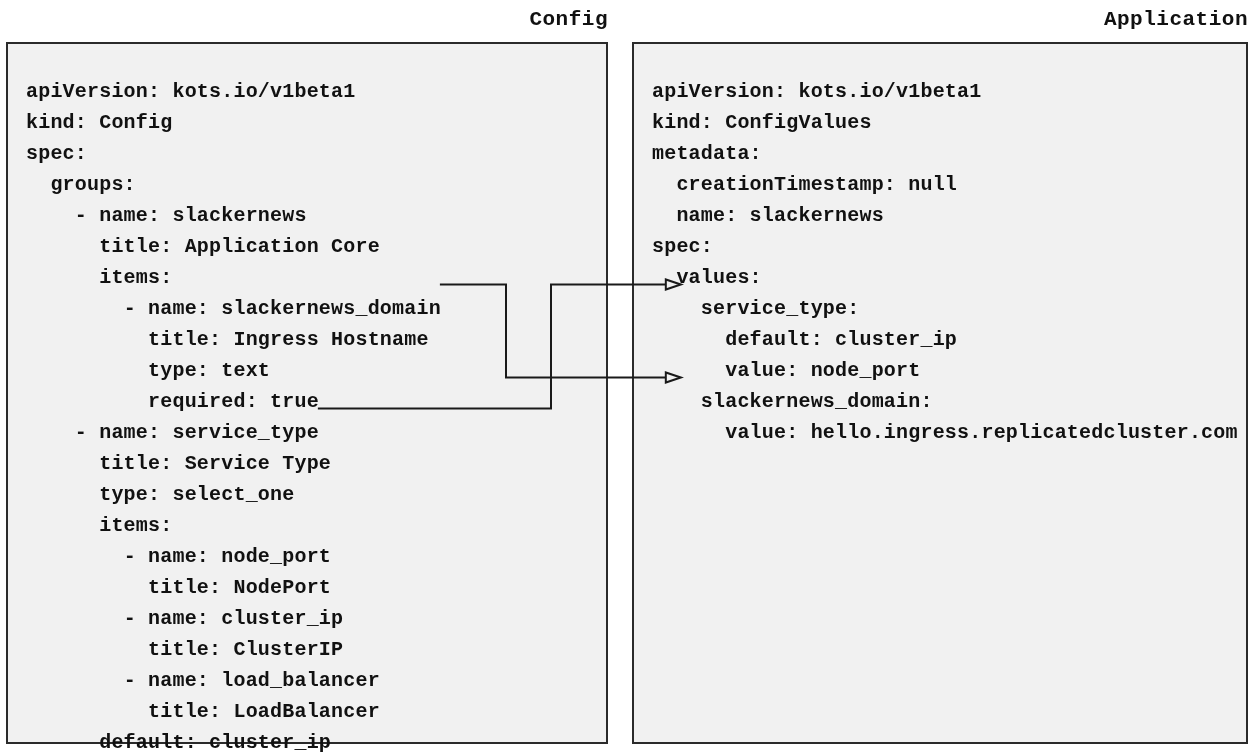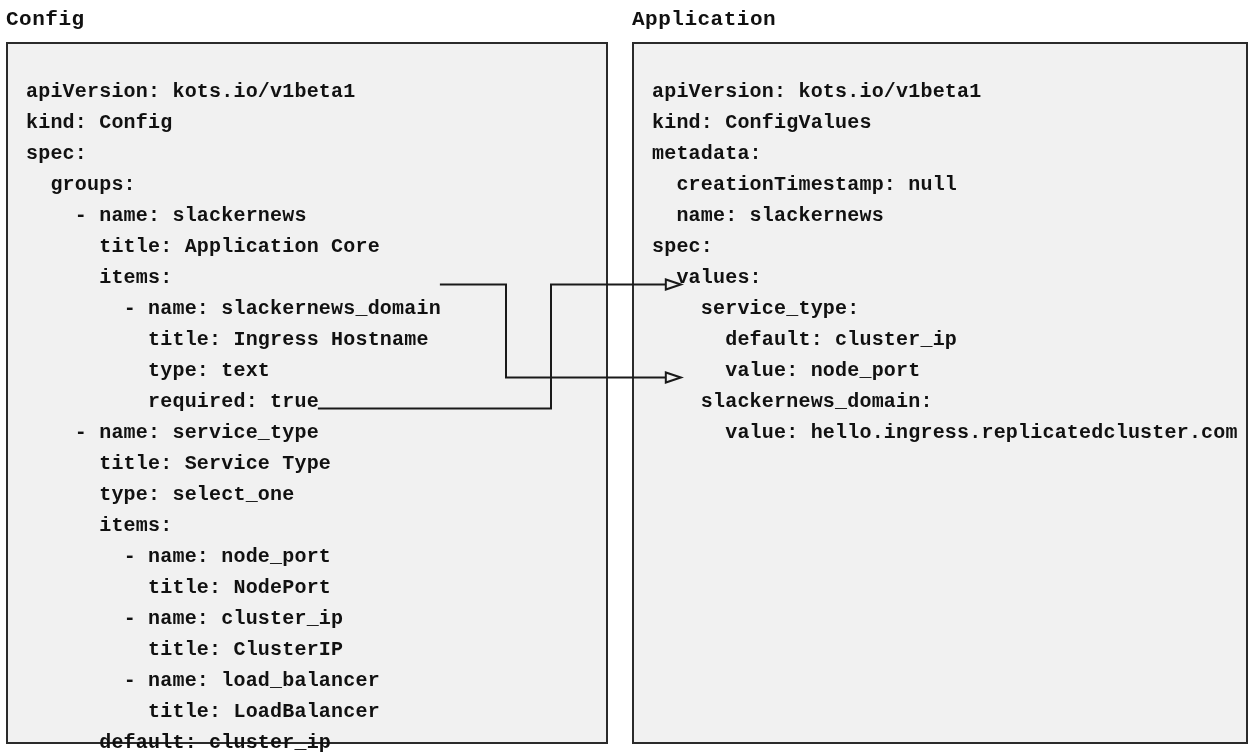--- a/index.html
+++ b/index.html
@@ -10,21 +10,21 @@
     height: 756px;
     overflow: hidden;
     position: relative;
     font-family: "Liberation Mono", "DejaVu Sans Mono", monospace;
   }
   .panel-title {
     position: absolute;
     top: 4px;
     height: 32px;
     line-height: 32px;
-    text-align: left;
+    text-align: right;
     font-size: 21px;
     font-weight: bold;
     color: #111111;
     letter-spacing: 0.5px;
   }
   #title-left  { left: 6px;  width: 602px; }
   #title-right { left: 632px; width: 616px; }
   .panel {
     position: absolute;
     top: 42px;

